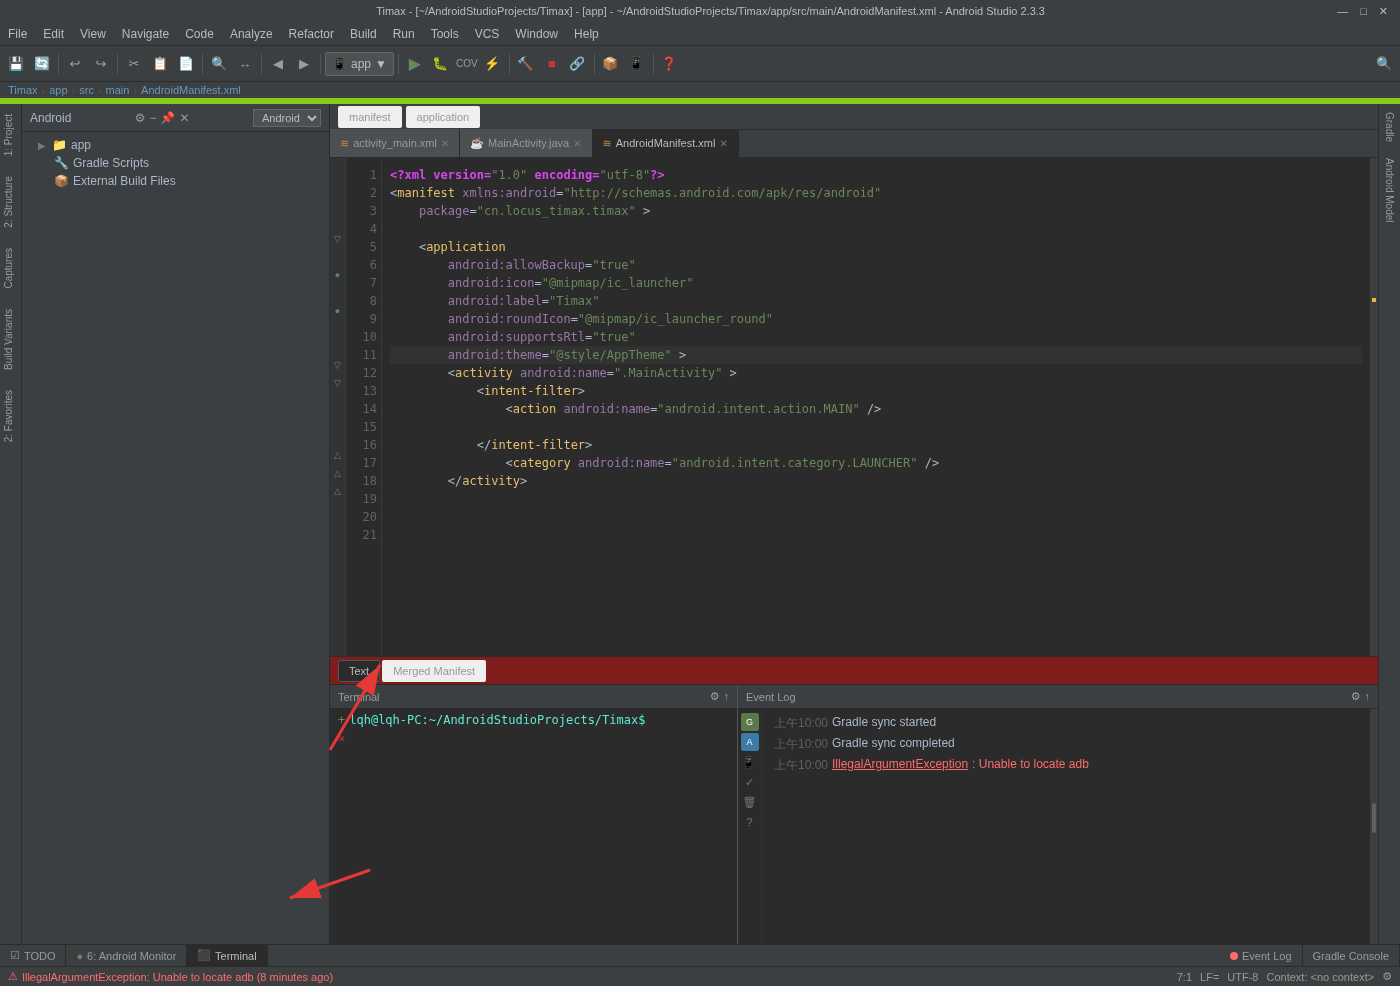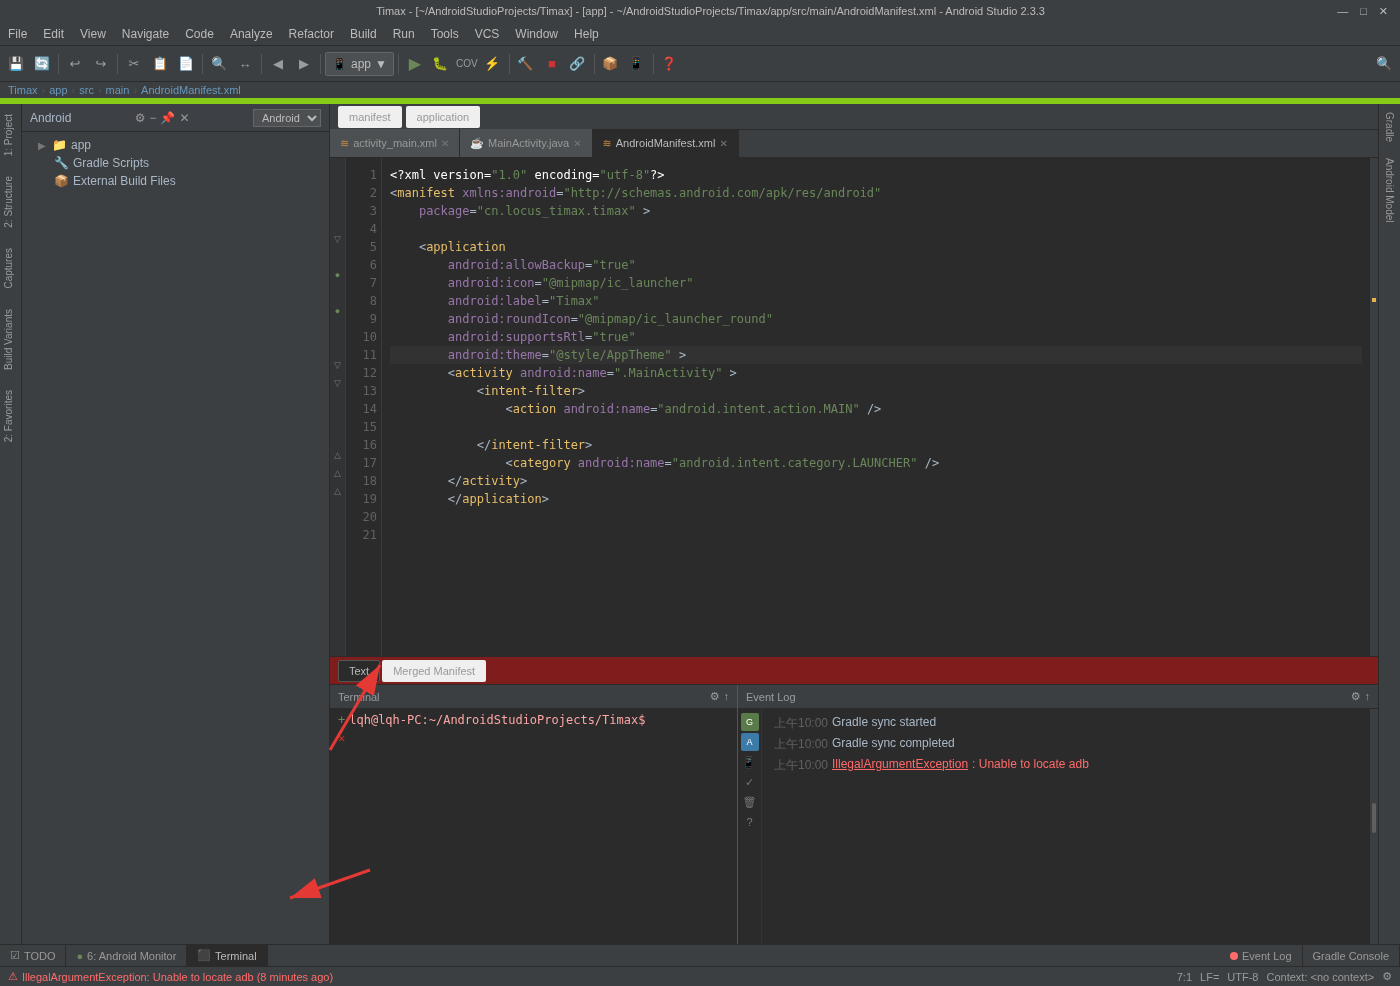--- a/index.html
+++ b/index.html
@@ -41,40 +41,40 @@
     .editor-area { flex: 1; display: flex; flex-direction: column; background: #2b2b2b; }
     .editor-tabs { background: #3c3f41; height: 28px; display: flex; align-items: flex-end; border-bottom: 1px solid #2b2b2b; }
     .editor-tab { padding: 4px 10px; font-size: 11px; cursor: pointer; color: #999; border-right: 1px solid #2b2b2b; display: flex; align-items: center; gap: 4px; height: 28px; background: #4c5052; }
     .editor-tab.active { background: #2b2b2b; color: #bbb; border-bottom: none; }
     .editor-tab-close { font-size: 10px; color: #777; cursor: pointer; }
     .editor-content { flex: 1; display: flex; overflow: hidden; }
     .line-numbers { background: #2b2b2b; color: #606366; font-size: 12px; font-family: 'Consolas', monospace; padding: 8px 4px; text-align: right; min-width: 36px; border-right: 1px solid #3a3a3a; user-select: none; line-height: 18px; }
     .code-area { flex: 1; font-family: 'Consolas', monospace; font-size: 12px; line-height: 18px; padding: 8px; overflow: auto; background: #2b2b2b; }
     .code-line { white-space: pre; min-height: 18px; }
     .code-line.highlighted { background: #323232; }
-    .xml-decl { color: #ffffff; }
+    .xml-decl { color: #d946ef; font-weight: bold; }
     .xml-tag { color: #e8bf6a; }
     .xml-attr { color: #9876aa; }
     .xml-attr-val { color: #6a8759; }
     .xml-punct { color: #a9b7c6; }
     .xml-close { color: #e8bf6a; }
 
     
     .manifest-tabs { background: #3c3f41; height: 28px; display: flex; align-items: center; padding: 0 8px; gap: 2px; border-bottom: 1px solid #2b2b2b; }
     .manifest-tab { padding: 4px 10px; font-size: 11px; cursor: pointer; color: #999; border: 1px solid transparent; border-radius: 2px; }
     .manifest-tab.active { background: #2b2b2b; color: #bbb; border-color: #555; }
 
     
     .bottom-panel { height: 280px; display: flex; flex-direction: column; border-top: 1px solid #2b2b2b; }
     .bottom-panel-content { flex: 1; display: flex; }
     .terminal-panel { flex: 1; background: #2b2b2b; display: flex; flex-direction: column; border-right: 1px solid #555; }
     .terminal-header { background: #3c3f41; height: 24px; display: flex; align-items: center; justify-content: space-between; padding: 0 8px; border-bottom: 1px solid #2b2b2b; font-size: 11px; color: #9a9da0; }
     .terminal-controls { display: flex; gap: 4px; }
     .terminal-body { flex: 1; font-family: 'Consolas', monospace; font-size: 12px; padding: 4px 8px; overflow: auto; background: #2b2b2b; }
-    .terminal-prompt { color: #fca5a5; }
+    .terminal-prompt { color: #5eead4; }
     .event-log-panel { width: 640px; background: #2b2b2b; display: flex; flex-direction: column; }
     .event-log-header { background: #3c3f41; height: 24px; display: flex; align-items: center; justify-content: space-between; padding: 0 8px; border-bottom: 1px solid #2b2b2b; font-size: 11px; color: #9a9da0; }
     .event-log-body { flex: 1; overflow: auto; padding: 4px 0; }
     .event-log-item { display: flex; align-items: flex-start; padding: 2px 4px; gap: 4px; font-size: 12px; }
     .event-log-time { color: #606060; }
     .event-log-error-link { color: #ff6b6b; text-decoration: underline; cursor: pointer; }
     .event-log-icons-col { display: flex; flex-direction: column; align-items: center; gap: 2px; padding: 4px 4px; border-right: 1px solid #333; width: 24px; }
     .el-icon-btn { width: 18px; height: 18px; display: flex; align-items: center; justify-content: center; cursor: pointer; border-radius: 2px; color: #777; font-size: 11px; }
 
     
@@ -315,21 +315,20 @@
           <div class="code-line">        <span class="xml-attr">android:roundIcon</span><span class="xml-punct">=</span><span class="xml-attr-val">"@mipmap/ic_launcher_round"</span></div>
           <div class="code-line">        <span class="xml-attr">android:supportsRtl</span><span class="xml-punct">=</span><span class="xml-attr-val">"true"</span></div>
           <div class="code-line highlighted">        <span class="xml-attr">android:theme</span><span class="xml-punct">=</span><span class="xml-attr-val">"@style/AppTheme"</span><span class="xml-punct"> &gt;</span></div>
           <div class="code-line">        <span class="xml-punct">&lt;</span><span class="xml-tag">activity</span> <span class="xml-attr">android:name</span><span class="xml-punct">=</span><span class="xml-attr-val">".MainActivity"</span><span class="xml-punct"> &gt;</span></div>
           <div class="code-line">            <span class="xml-punct">&lt;</span><span class="xml-tag">intent-filter</span><span class="xml-punct">&gt;</span></div>
           <div class="code-line">                <span class="xml-punct">&lt;</span><span class="xml-tag">action</span> <span class="xml-attr">android:name</span><span class="xml-punct">=</span><span class="xml-attr-val">"android.intent.action.MAIN"</span><span class="xml-punct"> /&gt;</span></div>
           <div class="code-line"></div>
           <div class="code-line">            <span class="xml-punct">&lt;/</span><span class="xml-close">intent-filter</span><span class="xml-punct">&gt;</span></div>
           <div class="code-line">                <span class="xml-punct">&lt;</span><span class="xml-tag">category</span> <span class="xml-attr">android:name</span><span class="xml-punct">=</span><span class="xml-attr-val">"android.intent.category.LAUNCHER"</span><span class="xml-punct"> /&gt;</span></div>
           <div class="code-line">        <span class="xml-punct">&lt;/</span><span class="xml-close">activity</span><span class="xml-punct">&gt;</span></div>
-          <div class="code-line">        <span class="xml-punct">&lt;/</span><span class="xml-close">application</span><span class="xml-punct">&gt;</span></div>
           <div class="code-line"></div>
         </div>
 
         <div class="scroll-indicator" style="position:relative;">
           <div class="scroll-warning" style="top:140px; background:#e8b44a;"></div>
         </div>
       </div>
 
       <div class="manifest-tabs" style="background:#7f1d1d; height:28px; border-top:1px solid #2b2b2b; border-bottom:none;">
         <button class="manifest-tab active">Text</button>

